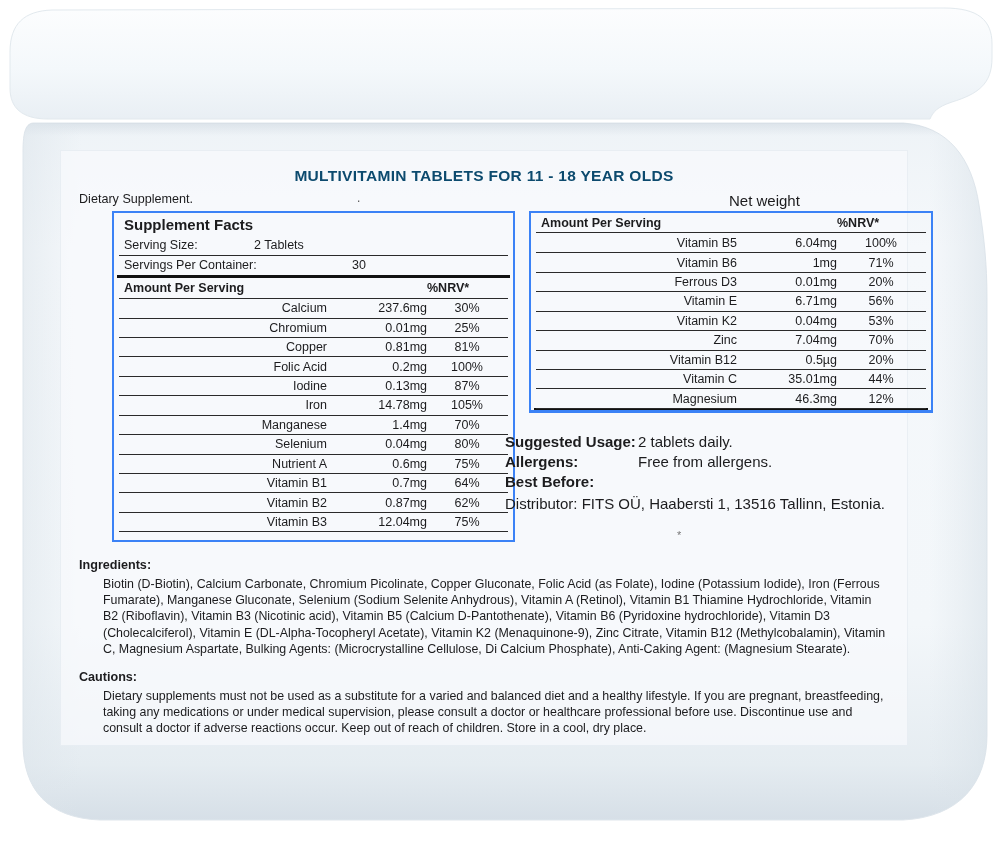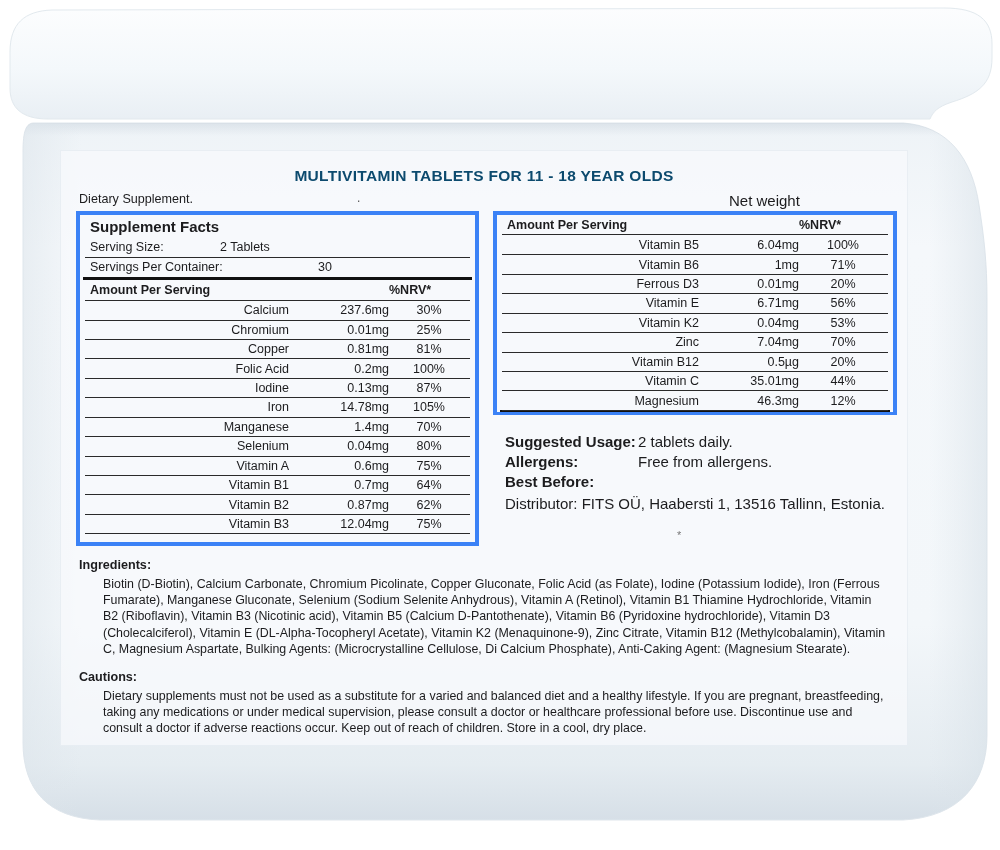--- a/index.html
+++ b/index.html
@@ -6,21 +6,21 @@
   *{box-sizing:border-box;font-family:"Liberation Sans",sans-serif;}
   .stage{position:relative;width:1000px;height:850px;background:#ffffff;overflow:hidden;color:#1c1c1e;}
   .container-svg{position:absolute;left:0;top:0;width:1000px;height:850px;}
   .label{position:absolute;left:60px;top:150px;width:848px;height:596px;background:rgba(248,250,252,0.72);border:1px solid rgba(210,220,228,0.35);}
   .title{position:absolute;left:0;top:16px;width:100%;text-align:center;font-size:15.5px;font-weight:bold;letter-spacing:0.3px;color:#0c4a6e;}
   .dietary{position:absolute;left:18px;top:41px;font-size:12.6px;}
   .netweight{position:absolute;left:668px;top:41px;font-size:15px;}
   .dotmark{position:absolute;left:296px;top:40px;font-size:12px;color:#555;}
   .astmark{position:absolute;left:616px;top:378px;font-size:11px;color:#777;}
 
-  .sf-table{position:absolute;border:4px solid #3b82f6;font-size:12.5px;background:transparent;}
+  .sf-table{position:absolute;border:2px solid #3b82f6;font-size:12.5px;background:transparent;margin-left:36px;}
   .left-table{left:15px;top:60px;width:403px;padding-bottom:8px;}
   .right-table{left:432px;top:60px;width:404px;border-bottom-width:3px;}
   .sf-heading{font-size:15px;font-weight:bold;padding:3px 10px 1px 10px;height:22px;}
   .sf-line{display:flex;align-items:center;height:19.6px;padding:0 6px 0 10px;}
   .sf-lbl1{width:130px;}
   .sf-lbl2{width:228px;}
   .sep{border-top:1.2px solid #2a2a2a;margin:0 5px;}
   .sep-thick{border-top:3.5px solid #111;margin:0 3px;}
   .colhead{display:flex;align-items:center;height:19.4px;padding:0 6px 0 10px;font-weight:bold;}
   .colhead .cname{flex:1;}
@@ -159,21 +159,21 @@
             <span class="tnrv">70%</span>
           </div>
 
           <div class="trow">
             <span class="tname">Selenium</span>
             <span class="tamt">0.04mg</span>
             <span class="tnrv">80%</span>
           </div>
 
           <div class="trow">
-            <span class="tname">Vitamin A</span>
+            <span class="tname">Nutrient A</span>
             <span class="tamt">0.6mg</span>
             <span class="tnrv">75%</span>
           </div>
 
           <div class="trow">
             <span class="tname">Vitamin B1</span>
             <span class="tamt">0.7mg</span>
             <span class="tnrv">64%</span>
           </div>
 

